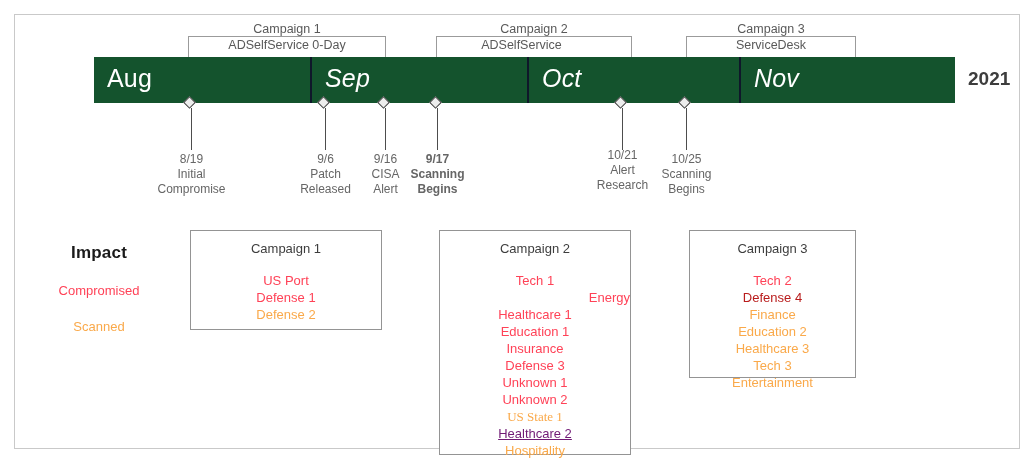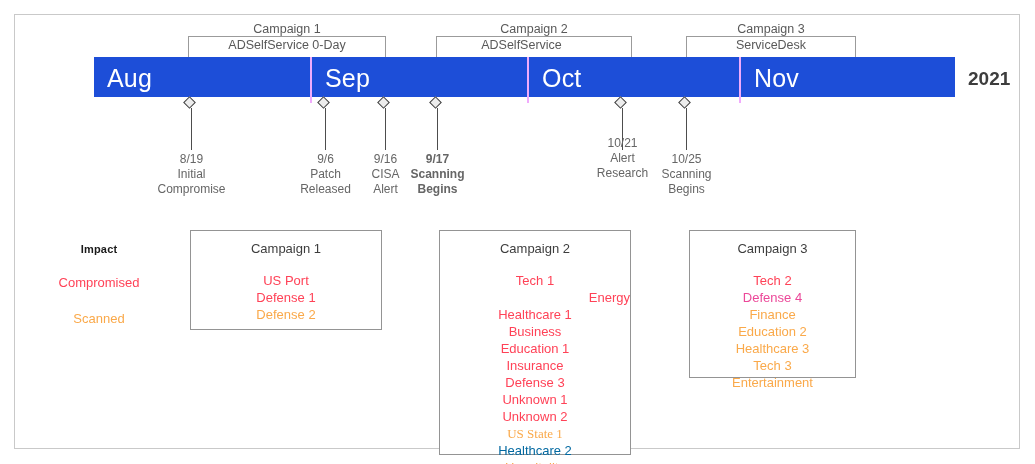--- a/index.html
+++ b/index.html
@@ -50,31 +50,32 @@
     color: #595959;
     white-space: nowrap;
   }
 
   
   .bar {
     position: absolute;
     left: 94px;
     top: 57px;
     width: 861px;
-    height: 40px;
-    background: #1d4ed8;
+    height: 46px;
+    background: #14532d;
   }
   .month {
     position: absolute;
     top: 0;
     height: 46px;
     box-sizing: border-box;
   }
   .month + .month {
-    border-left: 2px solid #f0abfc;
+    border-left: 2px solid #0f172a;
+    font-style: italic;
   }
   .month-label {
     position: absolute;
     left: 13px;
     top: 7px;
     font-size: 25px;
     color: #ffffff;
     letter-spacing: 0.2px;
   }
   .year {
@@ -119,21 +120,21 @@
 
   
   .legend {
     position: absolute;
     left: 28px;
     top: 243px;
     width: 142px;
     text-align: center;
   }
   .legend-title {
-    font-size: 11px;
+    font-size: 17px;
     font-weight: bold;
     color: #1a1a1a;
     letter-spacing: 0.2px;
   }
   .legend-row {
     font-size: 13px;
     line-height: 17px;
     margin-top: 19px;
   }
 
@@ -228,21 +229,21 @@
         <div class="diamond"></div>
         <div class="evt" style="left: -54px; top: 54px; width: 121px; font-weight: bold;">
           <div>9/17</div>
           <div>Scanning</div>
           <div>Begins</div>
         </div>
       </div>
       <div class="marker" style="left: 616px; top: 98px; width: 13px;">
         <div class="stem" style="height: 42px;"></div>
         <div class="diamond"></div>
-        <div class="evt" style="left: -54px; top: 38px; width: 121px;">
+        <div class="evt" style="left: -54px; top: 50px; width: 121px;">
           <div>10/21</div>
           <div>Alert</div>
           <div>Research</div>
         </div>
       </div>
       <div class="marker" style="left: 680px; top: 98px; width: 13px;">
         <div class="stem" style="height: 42px;"></div>
         <div class="diamond"></div>
         <div class="evt" style="left: -54px; top: 54px; width: 121px;">
           <div>10/25</div>
@@ -268,36 +269,35 @@
           <div class="impact-item" style="color: rgb(255, 66, 87);">Defense 1</div>
           <div class="impact-item" style="color: rgb(250, 169, 74);">Defense 2</div>
         </div>
       </div>
       <div class="impact-box" style="left: 439px; top: 230px; width: 192px; height: 225px;">
         <div class="impact-head">Campaign 2</div>
         <div class="impact-list">
           <div class="impact-item" style="color: rgb(255, 66, 87);">Tech 1</div>
           <div class="impact-item" style="color: rgb(255, 66, 87); text-align: right;">Energy</div>
           <div class="impact-item" style="color: rgb(255, 66, 87);">Healthcare 1</div>
-          <div class="impact-item" style="color: rgb(255, 66, 87);">Business</div>
           <div class="impact-item" style="color: rgb(255, 66, 87);">Education 1</div>
           <div class="impact-item" style="color: rgb(255, 66, 87);">Insurance</div>
           <div class="impact-item" style="color: rgb(255, 66, 87);">Defense 3</div>
           <div class="impact-item" style="color: rgb(255, 66, 87);">Unknown 1</div>
           <div class="impact-item" style="color: rgb(255, 66, 87);">Unknown 2</div>
           <div class="impact-item" style="color: rgb(250, 169, 74); font-family: Liberation Serif, serif;">US State 1</div>
-          <div class="impact-item" style="color: #0369a1;">Healthcare 2</div>
+          <div class="impact-item" style="color: #701a75; text-decoration: underline;">Healthcare 2</div>
           <div class="impact-item" style="color: rgb(250, 169, 74);">Hospitality</div>
         </div>
       </div>
       <div class="impact-box" style="left: 689px; top: 230px; width: 167px; height: 148px;">
         <div class="impact-head">Campaign 3</div>
         <div class="impact-list">
           <div class="impact-item" style="color: rgb(255, 66, 87);">Tech 2</div>
-          <div class="impact-item" style="color: #ec4899;">Defense 4</div>
+          <div class="impact-item" style="color: #b91c1c;">Defense 4</div>
           <div class="impact-item" style="color: rgb(250, 169, 74);">Finance</div>
           <div class="impact-item" style="color: rgb(250, 169, 74);">Education 2</div>
           <div class="impact-item" style="color: rgb(250, 169, 74);">Healthcare 3</div>
           <div class="impact-item" style="color: rgb(250, 169, 74);">Tech 3</div>
           <div class="impact-item" style="color: rgb(250, 169, 74);">Entertainment</div>
         </div>
       </div>
     </div>
 </div>
 

